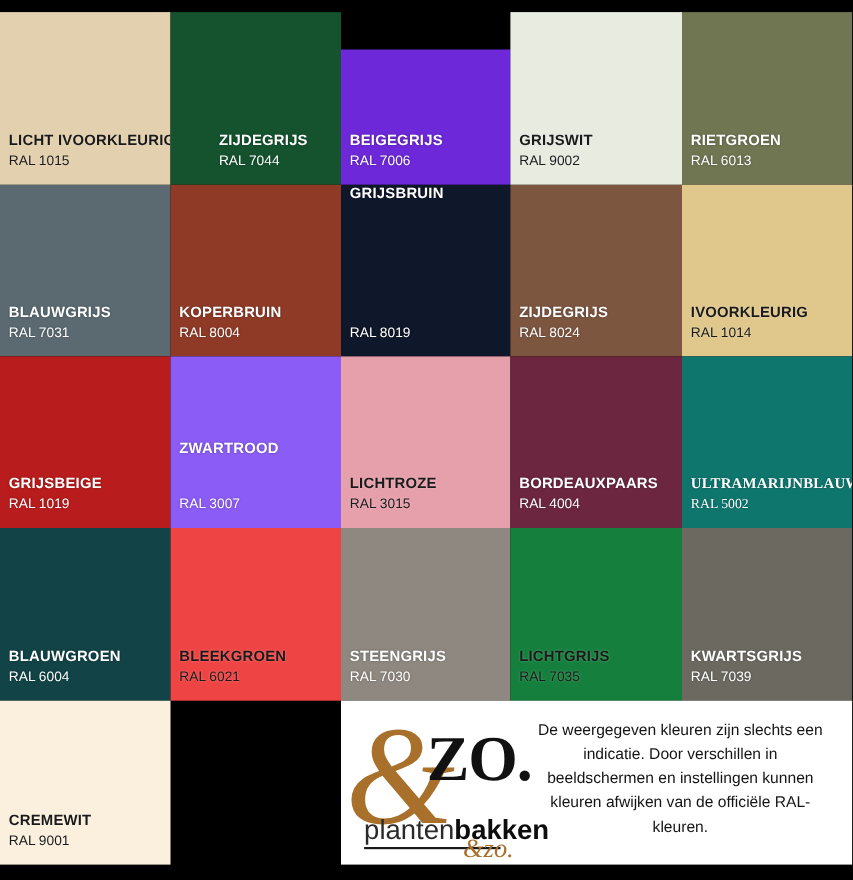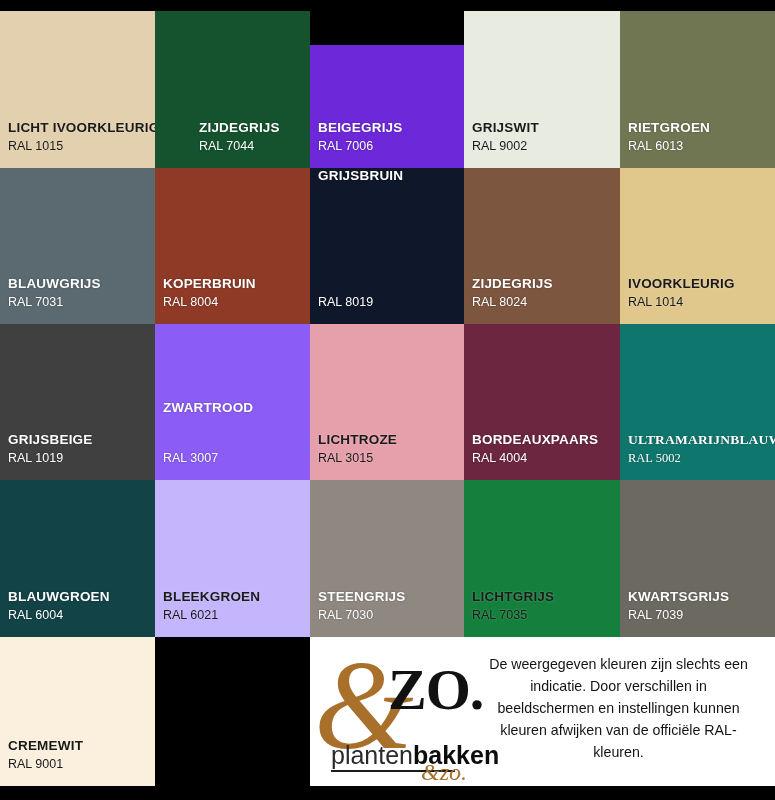--- a/index.html
+++ b/index.html
@@ -207,21 +207,21 @@
     </div>
     <div class="swatch text-light" style="background-color: rgb(125, 86, 64);">
       <div class="swatch-name">ZIJDEGRIJS</div>
       <div class="swatch-code">RAL 8024</div>
     </div>
 
     <div class="swatch text-dark" style="background-color: rgb(224, 200, 141);">
       <div class="swatch-name">IVOORKLEURIG</div>
       <div class="swatch-code">RAL 1014</div>
     </div>
-    <div class="swatch text-light" style="background-color: #404040;">
+    <div class="swatch text-light" style="background-color: #b91c1c;">
       <div class="swatch-name">GRIJSBEIGE</div>
       <div class="swatch-code">RAL 1019</div>
     </div>
     <div class="swatch text-light" style="background-color: #8b5cf6; gap: 32px;">
       <div class="swatch-name">ZWARTROOD</div>
       <div class="swatch-code">RAL 3007</div>
     </div>
     <div class="swatch text-dark" style="background-color: rgb(230, 160, 171);">
       <div class="swatch-name">LICHTROZE</div>
       <div class="swatch-code">RAL 3015</div>
@@ -232,21 +232,21 @@
     </div>
 
     <div class="swatch text-light" style="background-color: #0f766e; font-family: Liberation Serif, serif;">
       <div class="swatch-name">ULTRAMARIJNBLAUW</div>
       <div class="swatch-code">RAL 5002</div>
     </div>
     <div class="swatch text-light" style="background-color: rgb(17, 67, 71);">
       <div class="swatch-name">BLAUWGROEN</div>
       <div class="swatch-code">RAL 6004</div>
     </div>
-    <div class="swatch text-dark" style="background-color: #c4b5fd;">
+    <div class="swatch text-dark" style="background-color: #ef4444;">
       <div class="swatch-name">BLEEKGROEN</div>
       <div class="swatch-code">RAL 6021</div>
     </div>
     <div class="swatch text-light" style="background-color: rgb(142, 136, 128);">
       <div class="swatch-name">STEENGRIJS</div>
       <div class="swatch-code">RAL 7030</div>
     </div>
     <div class="swatch text-dark" style="background-color: #15803d;">
       <div class="swatch-name">LICHTGRIJS</div>
       <div class="swatch-code">RAL 7035</div>

